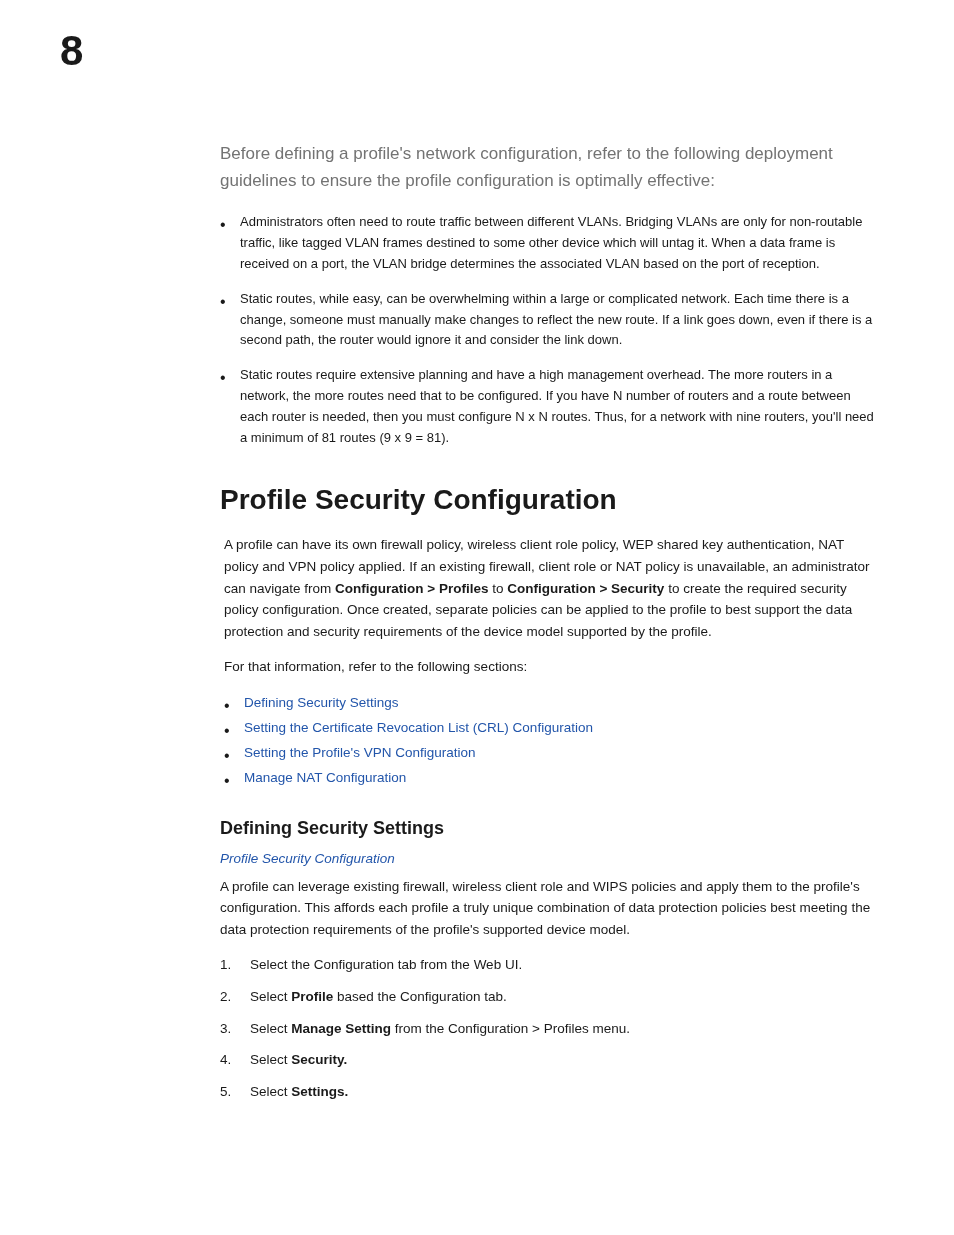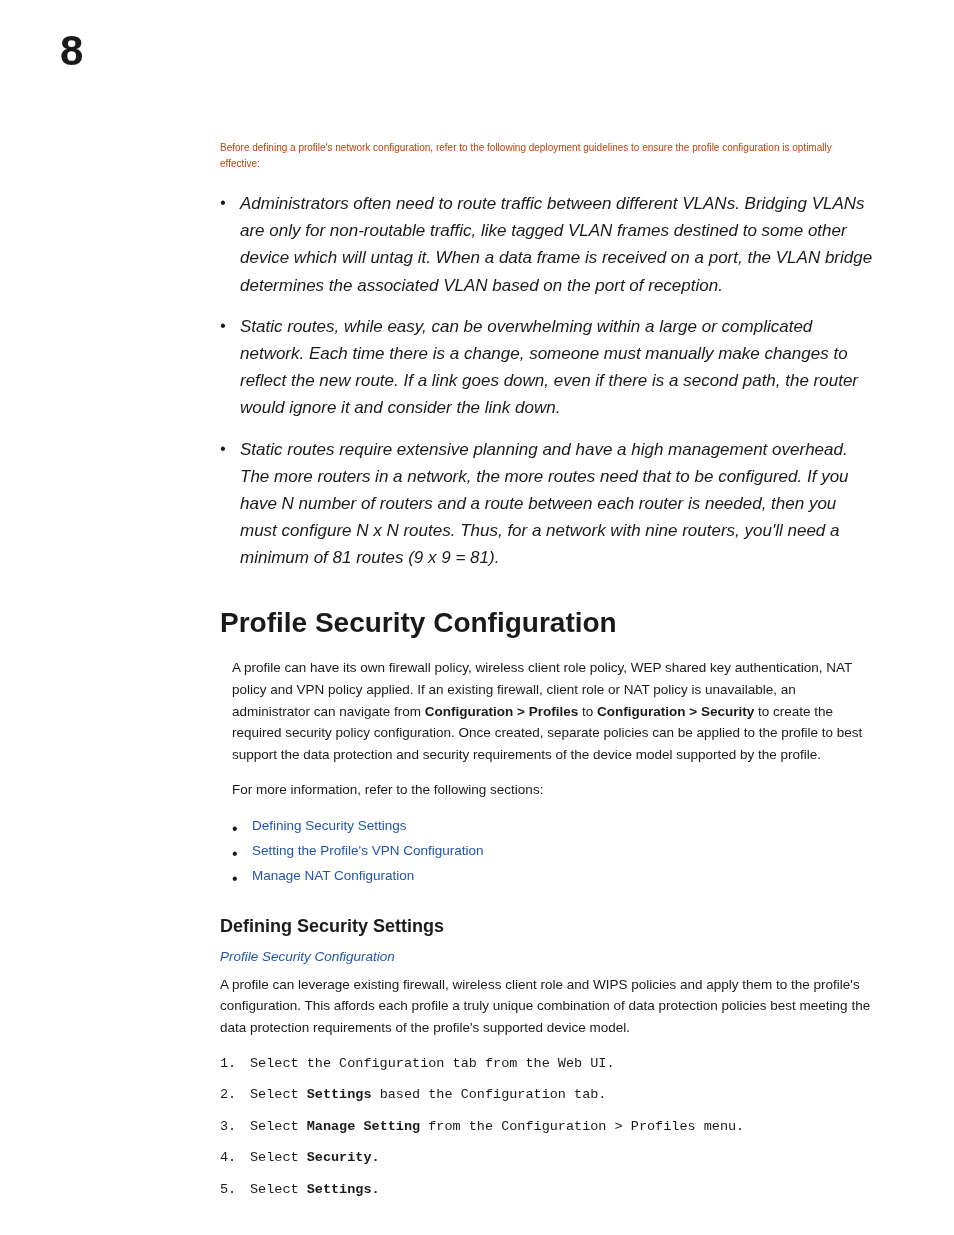--- a/index.html
+++ b/index.html
@@ -35,40 +35,39 @@
       line-height: 1;
     }
 
     .content-area {
       margin-left: 220px;
       margin-right: 80px;
       margin-top: 100px;
     }
 
     .intro-paragraph {
-      font-size: 10px;
-      line-height: 1.6;
-      color: #c2410c;
+      font-size: 17px;
+      line-height: 1.6;
+      color: #737373;
       margin-bottom: 18px;
     }
 
     .bullet-list {
       list-style: none;
       margin-bottom: 20px;
       padding: 0;
     }
 
     .bullet-list li {
-      font-size: 17px;
+      font-size: 13px;
       line-height: 1.6;
       color: #1a1a1a;
       padding-left: 20px;
       position: relative;
       margin-bottom: 14px;
-      font-style: italic;
     }
 
     .bullet-list li::before {
       content: "•";
       position: absolute;
       left: 0;
       top: 0;
       font-size: 16px;
       color: #1a1a1a;
     }
@@ -133,21 +132,20 @@
       font-size: 13.5px;
       font-style: italic;
       display: block;
       margin-bottom: 10px;
     }
 
     .numbered-list {
       list-style: none;
       padding: 0;
       margin-bottom: 10px;
-      font-family: Liberation Mono, monospace;
     }
 
     .numbered-list li {
       font-size: 13.5px;
       line-height: 1.6;
       color: #1a1a1a;
       padding-left: 30px;
       position: relative;
       margin-bottom: 10px;
       counter-increment: step-counter;
@@ -163,21 +161,21 @@
       left: 0;
       top: 0;
       font-size: 13.5px;
     }
 
     .section-main {
       margin-left: 0;
     }
 
     .section-main-content {
-      margin-left: 12px;
+      margin-left: 4px;
     }
   </style>
 </head>
 <body>
 
 <div class="page-container">
 
   <div class="chapter-number">8</div>
 
   <div class="content-area">
@@ -199,25 +197,28 @@
     <div class="section-main">
       <h1 class="section-heading">Profile Security Configuration</h1>
 
       <div class="section-main-content">
         <p class="body-paragraph">
           <span>A profile can have its own firewall policy, wireless client role policy, WEP shared key authentication, NAT policy and VPN policy applied. If an existing firewall, client role or NAT policy is unavailable, an administrator can navigate from</span>
           <span> <strong>Configuration &gt; Profiles</strong> to </span><strong>Configuration &gt; Security</strong>
           <span>to create the required security policy configuration. Once created, separate policies can be applied to the profile to best support the data protection and security requirements of the device model supported by the profile.</span>
         </p>
 
-        <p class="body-paragraph">For more information, refer to the following sections:</p>
+        <p class="body-paragraph">For that information, refer to the following sections:</p>
 
         <ul class="link-list">
           <li>
             <a href="#" class="link-text">Defining Security Settings</a>
+          </li>
+          <li>
+            <a href="#" class="link-text">Setting the Certificate Revocation List (CRL) Configuration</a>
           </li>
           <li>
             <a href="#" class="link-text">Setting the Profile's VPN Configuration</a>
           </li>
           <li>
             <a href="#" class="link-text">Manage NAT Configuration</a>
           </li>
         </ul>
       </div>
     </div>
@@ -228,21 +229,21 @@
       <a href="#" class="breadcrumb-link">Profile Security Configuration</a>
 
       <p class="body-paragraph">A profile can leverage existing firewall, wireless client role and WIPS policies and apply them to the profile's configuration. This affords each profile a truly unique combination of data protection policies best meeting the data protection requirements of the profile's supported device model.</p>
 
 
       <ol class="numbered-list">
         <li>
           <span>Select the Configuration tab from the Web UI.</span>
         </li>
         <li>
-          <span>Select </span><strong>Settings</strong><span> based the Configuration tab.</span>
+          <span>Select </span><strong>Profile</strong><span> based the Configuration tab.</span>
         </li>
         <li>
           <span>Select </span><strong>Manage Setting</strong><span> from the Configuration &gt; Profiles menu.</span>
         </li>
         <li>
           <span>Select </span><strong>Security.</strong><span></span>
         </li>
         <li>
           <span>Select </span><strong>Settings.</strong><span></span>
         </li>

